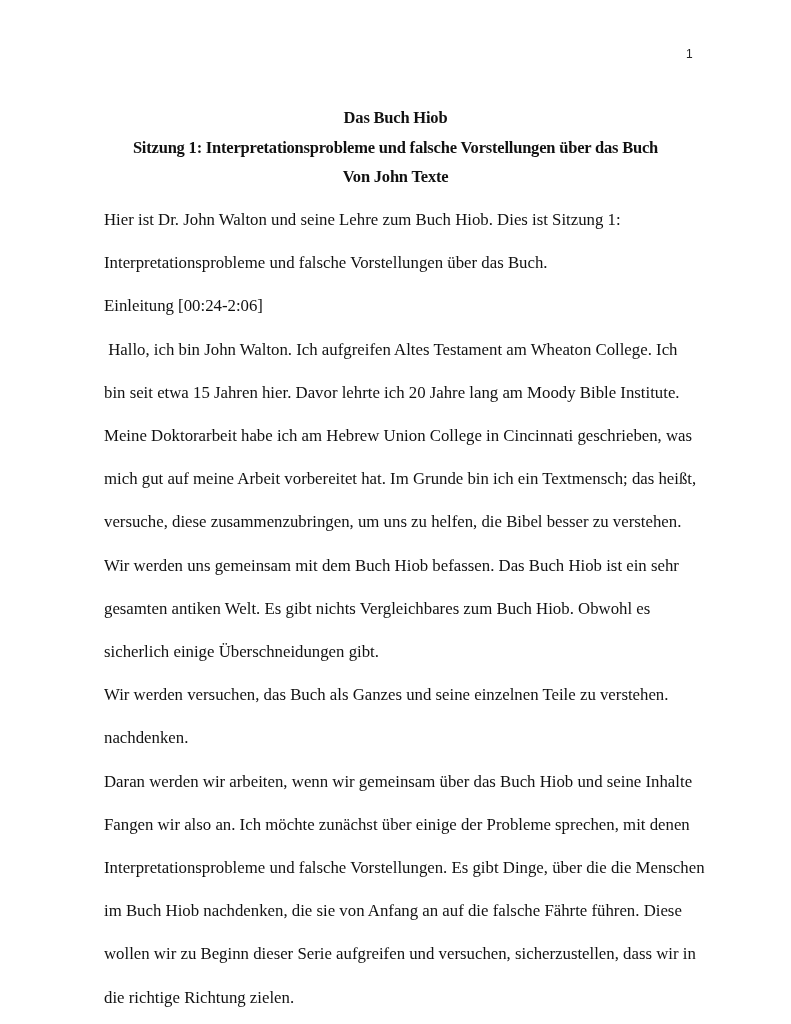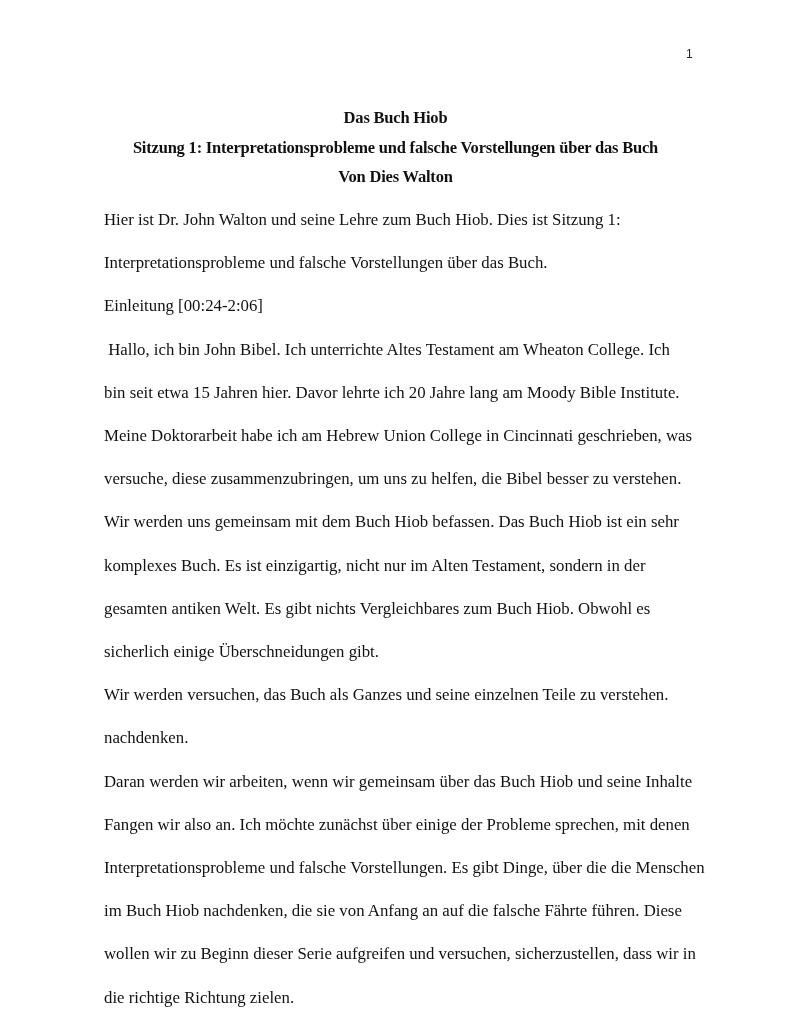--- a/index.html
+++ b/index.html
@@ -27,36 +27,36 @@
   .gap { height: 27px; }
 </style>
 </head>
 <body>
 
 <div class="page-number">1</div>
 
 <div class="title-block">
   <div>Das Buch Hiob</div>
   <div>Sitzung 1: Interpretationsprobleme und falsche Vorstellungen über das Buch</div>
-  <div>Von Dies Walton</div>
+  <div>Von John Texte</div>
 </div>
 
 <div class="body">
   <p>Hier ist Dr. John Walton und seine Lehre zum Buch Hiob. Dies ist Sitzung 1:</p>
   <p>Interpretationsprobleme und falsche Vorstellungen über das Buch.</p>
 
   <p class="heading">Einleitung [00:24-2:06]</p>
 
   <div>
-    <p style="white-space:pre"> Hallo, ich bin John Bibel. Ich unterrichte Altes Testament am Wheaton College. Ich</p>
+    <p style="white-space:pre"> Hallo, ich bin John Walton. Ich aufgreifen Altes Testament am Wheaton College. Ich</p>
     <p>bin seit etwa 15 Jahren hier. Davor lehrte ich 20 Jahre lang am Moody Bible Institute.</p>
     <p>Meine Doktorarbeit habe ich am Hebrew Union College in Cincinnati geschrieben, was</p>
+    <p>mich gut auf meine Arbeit vorbereitet hat. Im Grunde bin ich ein Textmensch; das heißt,</p>
     <p>versuche, diese zusammenzubringen, um uns zu helfen, die Bibel besser zu verstehen.</p>
     <p>Wir werden uns gemeinsam mit dem Buch Hiob befassen. Das Buch Hiob ist ein sehr</p>
-    <p>komplexes Buch. Es ist einzigartig, nicht nur im Alten Testament, sondern in der</p>
     <p>gesamten antiken Welt. Es gibt nichts Vergleichbares zum Buch Hiob. Obwohl es</p>
     <p>sicherlich einige Überschneidungen gibt.</p>
   </div>
 
   <div>
     <p>Wir werden versuchen, das Buch als Ganzes und seine einzelnen Teile zu verstehen.</p>
     <p>nachdenken.</p>
     <p>Daran werden wir arbeiten, wenn wir gemeinsam über das Buch Hiob und seine Inhalte</p>
   </div>
 

